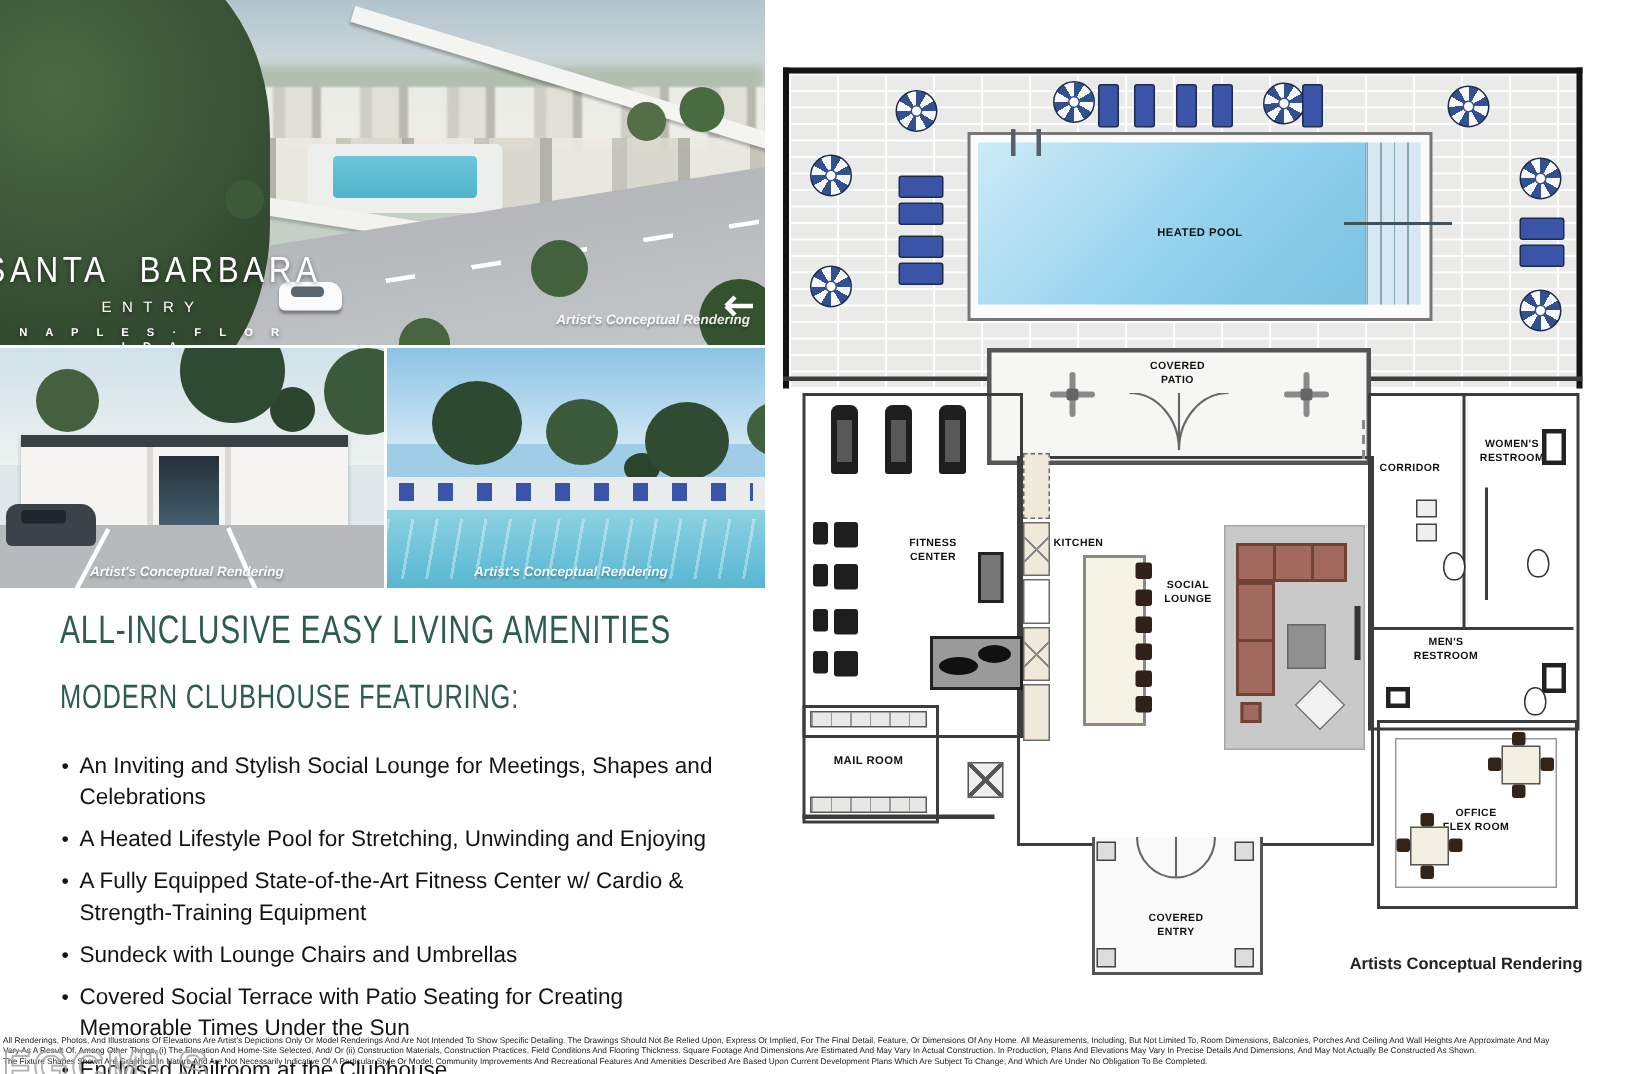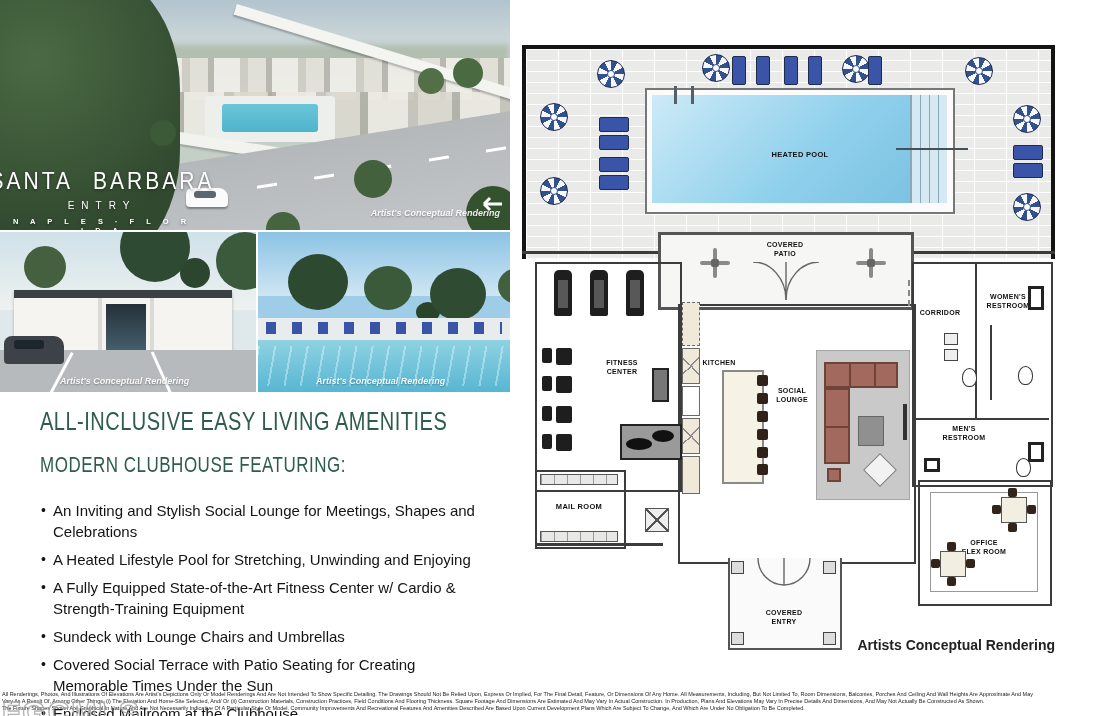--- a/index.html
+++ b/index.html
@@ -106,21 +106,21 @@
        linear-gradient(-45deg,transparent 48%,#8a8a8a 48%,#8a8a8a 52%,transparent 52%);}
   .stool{position:absolute;width:11px;height:11px;background:#30211a;border-radius:2px;}
   .cush{position:absolute;background:#a26a5e;border:2px solid #6f4338;box-sizing:border-box;}
   .tblchair{position:absolute;width:9px;height:9px;background:#33241a;border-radius:2px;}
   .otable{position:absolute;width:24px;height:24px;background:#f3eee2;border:1px solid #555;}
   .toilet{position:absolute;width:13px;height:17px;background:#fff;border:1.5px solid #333;border-radius:50% 50% 45% 45%;}
   .sinkbx{position:absolute;background:#222;}
   .sinkbx:after{content:"";position:absolute;left:3px;top:3px;right:3px;bottom:3px;background:#fff;}
   .mailrow{position:absolute;height:9px;background:repeating-linear-gradient(90deg,#9a9a9a 0 1px,#e8e8e6 1px 13px);border:1px solid #555;}
   .colsq{position:absolute;width:11px;height:11px;border:1.5px solid #444;background:#ddd;}
-  #fp-caption{position:absolute;right:43px;top:637px;font-size:14px;font-weight:bold;color:#222;}
+  #fp-caption{position:absolute;right:43px;top:637px;font-size:11px;font-weight:bold;color:#222;}
   .doorsvg{position:absolute;}
   .dash{position:absolute;border-left:2px dashed #888;}
 </style>
 </head>
 <body>
 
 <div id="canvas">
 
   <div id="hero">
     <div class="sky"></div>

